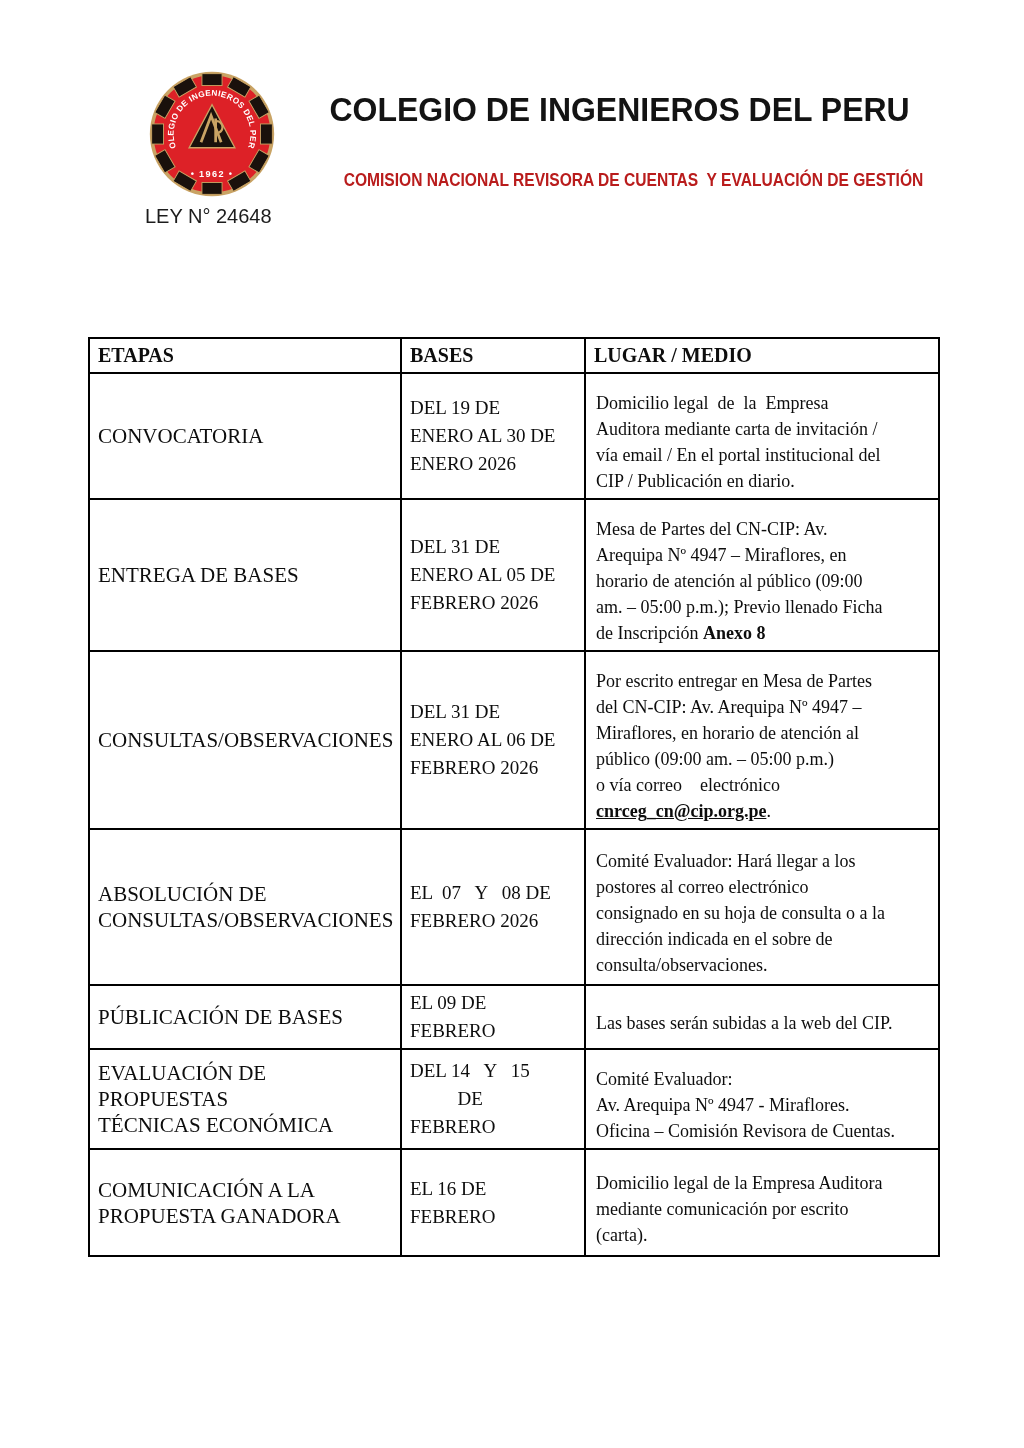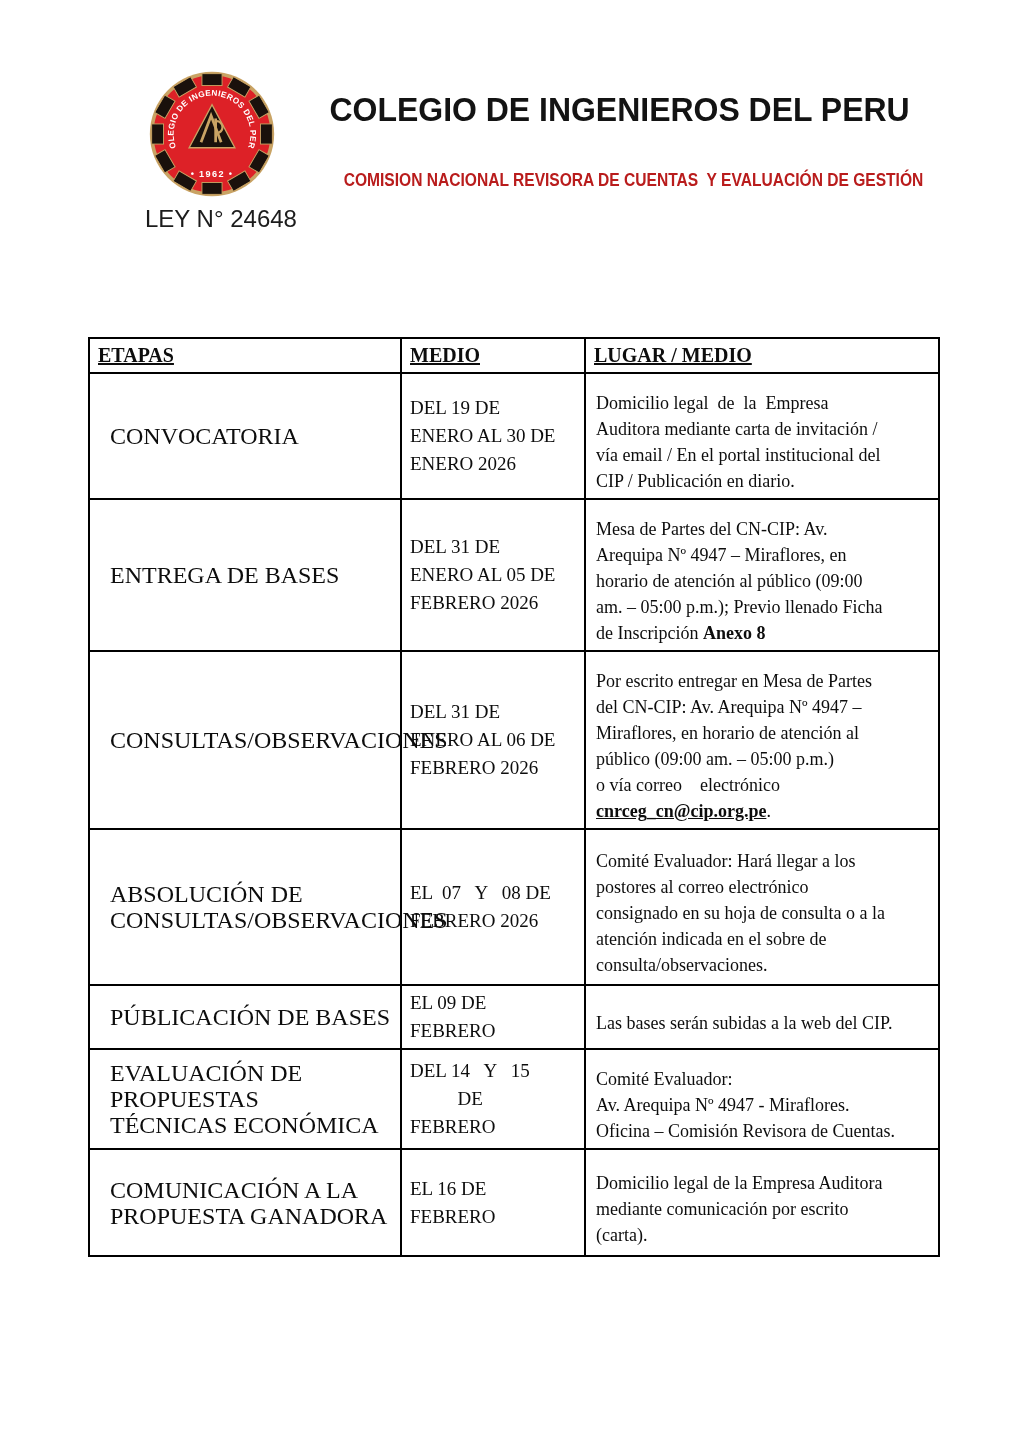--- a/index.html
+++ b/index.html
@@ -18,21 +18,21 @@
   }
   .org-title > span { display:inline-block; transform:scaleX(0.94); transform-origin:center; white-space:pre; }
   .org-subtitle {
     position:absolute; left:280px; top:169px; width:680px; text-align:center;
     font-family:"Liberation Sans", sans-serif; font-weight:bold; font-size:19px;
     color:#b91c1c; white-space:nowrap;
   }
   .org-subtitle > span { display:inline-block; transform:scaleX(0.82); transform-origin:center; white-space:pre; }
   .law {
     position:absolute; left:145px; top:205px; width:200px;
-    font-family:"Liberation Sans", sans-serif; font-size:24px; color:#1c1c1c; white-space:pre;
+    font-family:"Liberation Sans", sans-serif; font-size:20px; color:#1c1c1c; white-space:pre;
   }
   .doc-title {
     position:absolute; left:120px; top:269px; width:854px; text-align:center;
     font-family:"Liberation Sans", sans-serif; font-weight:bold; font-size:18px;
     color:#131313; white-space:nowrap;
   }
   .doc-title > span { display:inline-block; transform:scaleX(0.87); transform-origin:center; white-space:pre; }
 
   
   table.calendar {
@@ -40,22 +40,22 @@
     border-collapse:collapse; table-layout:fixed;
   }
   table.calendar col.c1 { width:312px; }
   table.calendar col.c2 { width:184px; }
   table.calendar col.c3 { width:354px; }
   table.calendar th, table.calendar td {
     border:2px solid #000; vertical-align:middle;
     font-family:"Liberation Serif", serif; color:#0d0d0d;
   }
   thead tr { height:35px; }
-  th { text-align:left; font-weight:bold; font-size:20px; padding:2px 4px 2px 8px;text-decoration:underline; }
-  td.etapa { font-size:24px; line-height:26px; padding:3px 4px 3px 20px; white-space:pre-wrap; }
+  th { text-align:left; font-weight:bold; font-size:20px; padding:2px 4px 2px 8px; }
+  td.etapa { font-size:21px; line-height:26px; padding:3px 4px 3px 8px; white-space:pre-wrap; }
   td.fecha { font-size:19px; line-height:28px; padding:3px 14px 3px 8px; white-space:pre-wrap; }
   td.lugar { font-size:18px; line-height:26px; padding:16px 6px 4px 10px; white-space:pre-wrap; }
   td.lugar .b { font-weight:bold; }
   td.lugar .u { text-decoration:underline; }
   tbody tr:nth-child(1) { height:106px; }
   tbody tr:nth-child(2) { height:139px; }
   tbody tr:nth-child(3) { height:157px; }
   tbody tr:nth-child(4) { height:156px; }
   tbody tr:nth-child(5) { height:58px;  }
   tbody tr:nth-child(6) { height:84px;  }
@@ -112,21 +112,21 @@
 
   <table class="calendar">
     <colgroup>
         <col class="c1">
         <col class="c2">
         <col class="c3">
       </colgroup>
     <thead>
       <tr>
         <th>ETAPAS</th>
-        <th>MEDIO</th>
+        <th>BASES</th>
         <th>LUGAR / MEDIO</th>
       </tr>
     </thead>
     <tbody>
     <tr>
       <td class="etapa">CONVOCATORIA</td>
       <td class="fecha">DEL 19 DE
 ENERO AL 30 DE
 ENERO 2026</td>
       <td class="lugar"><span>Domicilio legal  de  la  Empresa
@@ -161,21 +161,21 @@
     </tr>
 
     <tr>
       <td class="etapa">ABSOLUCIÓN DE
 CONSULTAS/OBSERVACIONES</td>
       <td class="fecha">EL  07   Y   08 DE
 FEBRERO 2026</td>
       <td class="lugar"><span>Comité Evaluador: Hará llegar a los
 postores al correo electrónico
 consignado en su hoja de consulta o a la
-atención indicada en el sobre de
+dirección indicada en el sobre de
 consulta/observaciones.</span></td>
     </tr>
 
     <tr>
       <td class="etapa">PÚBLICACIÓN DE BASES</td>
       <td class="fecha">EL 09 DE
 FEBRERO</td>
       <td class="lugar"><span>Las bases serán subidas a la web del CIP.</span></td>
     </tr>
 

